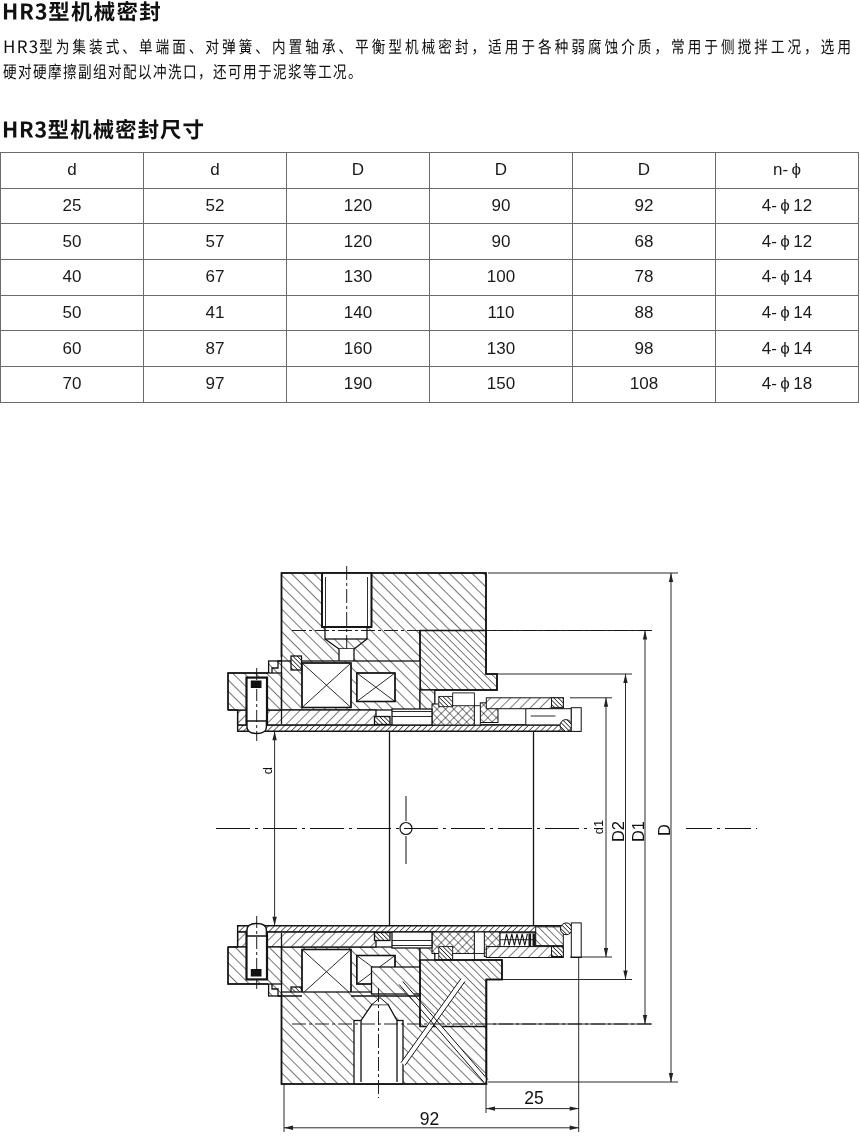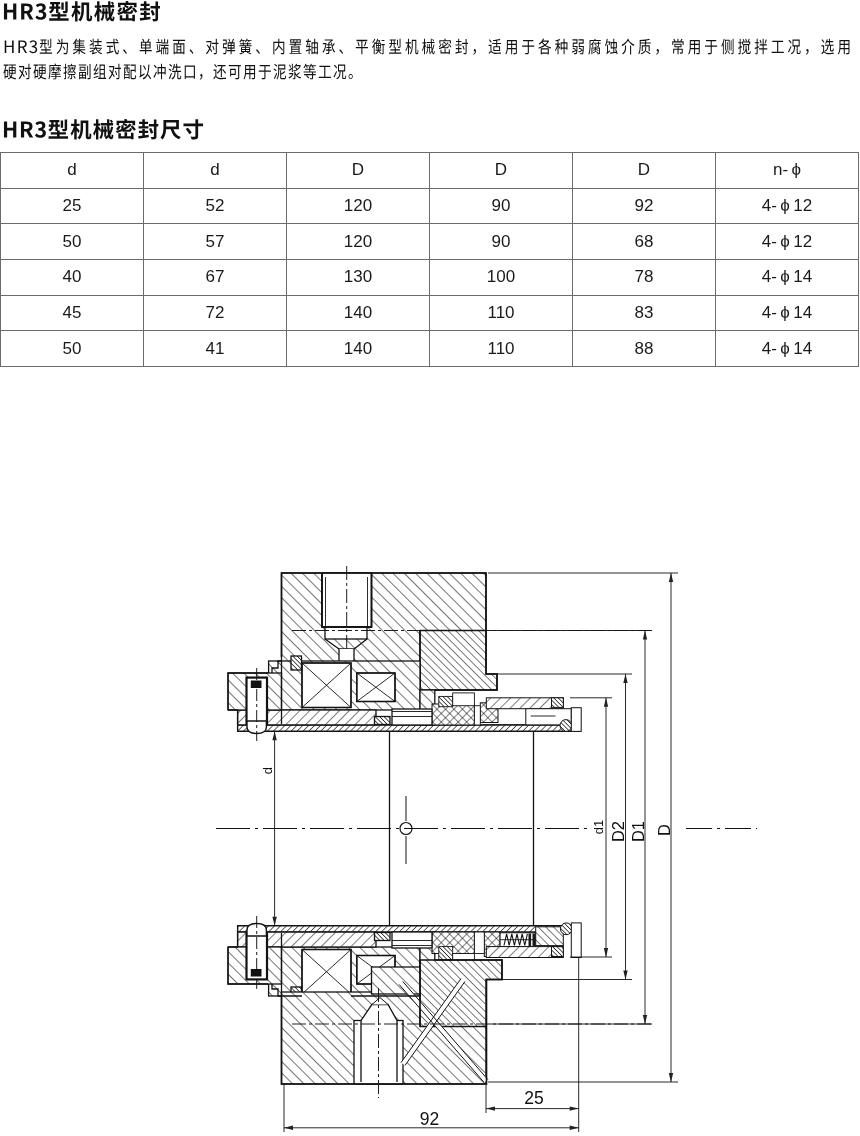--- a/index.html
+++ b/index.html
@@ -224,34 +224,42 @@
       </tr>
 <tr>
         <td>40</td>
         <td>67</td>
         <td>130</td>
         <td>100</td>
         <td>78</td>
         <td>4- ϕ 14</td>
       </tr>
 <tr>
-        <td>45</td>
-        <td>72</td>
-        <td>140</td>
-        <td>110</td>
-        <td>83</td>
-        <td>4- ϕ 14</td>
-      </tr>
-<tr>
         <td>50</td>
         <td>41</td>
         <td>140</td>
         <td>110</td>
         <td>88</td>
         <td>4- ϕ 14</td>
+      </tr>
+<tr>
+        <td>60</td>
+        <td>87</td>
+        <td>160</td>
+        <td>130</td>
+        <td>98</td>
+        <td>4- ϕ 14</td>
+      </tr>
+<tr>
+        <td>70</td>
+        <td>97</td>
+        <td>190</td>
+        <td>150</td>
+        <td>108</td>
+        <td>4- ϕ 18</td>
       </tr>
 </tbody>
   </table>
 
 <svg width="860" height="592" viewBox="0 544 860 592" style="top:544px;" stroke-linecap="butt">
 <defs>
 <pattern id="hA" patternUnits="userSpaceOnUse" width="8" height="8" patternTransform="rotate(-45)">
  <rect width="8" height="8" fill="#fff"></rect>
         <line x1="0" y1="0" x2="0" y2="8" stroke="#101010" stroke-width="1.15"></line>
 </pattern>

